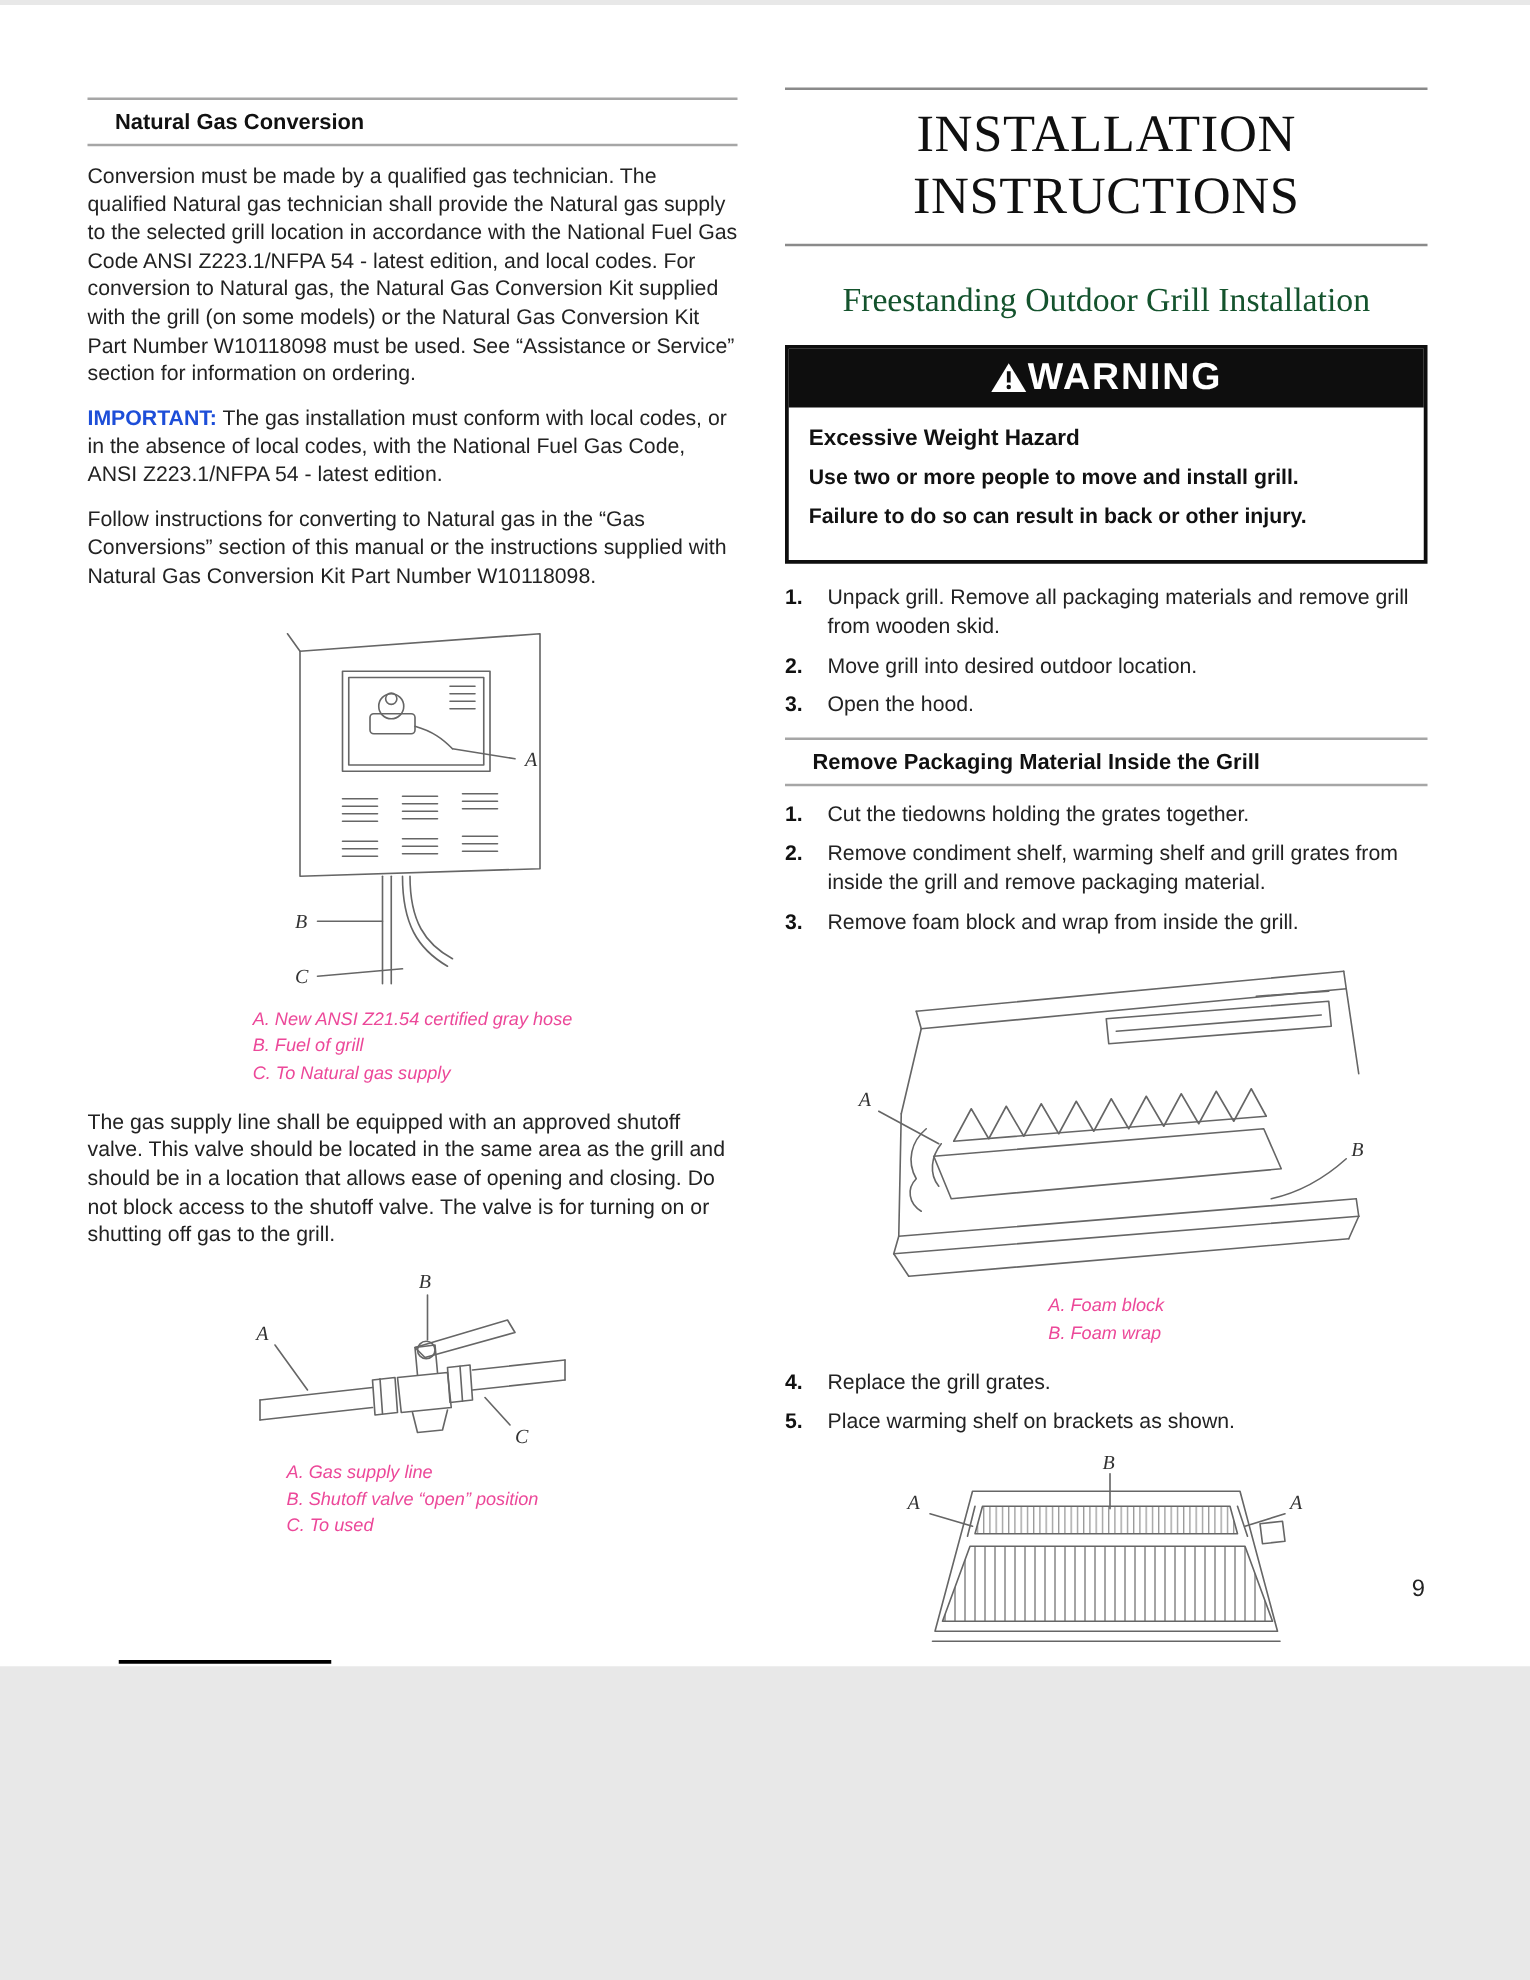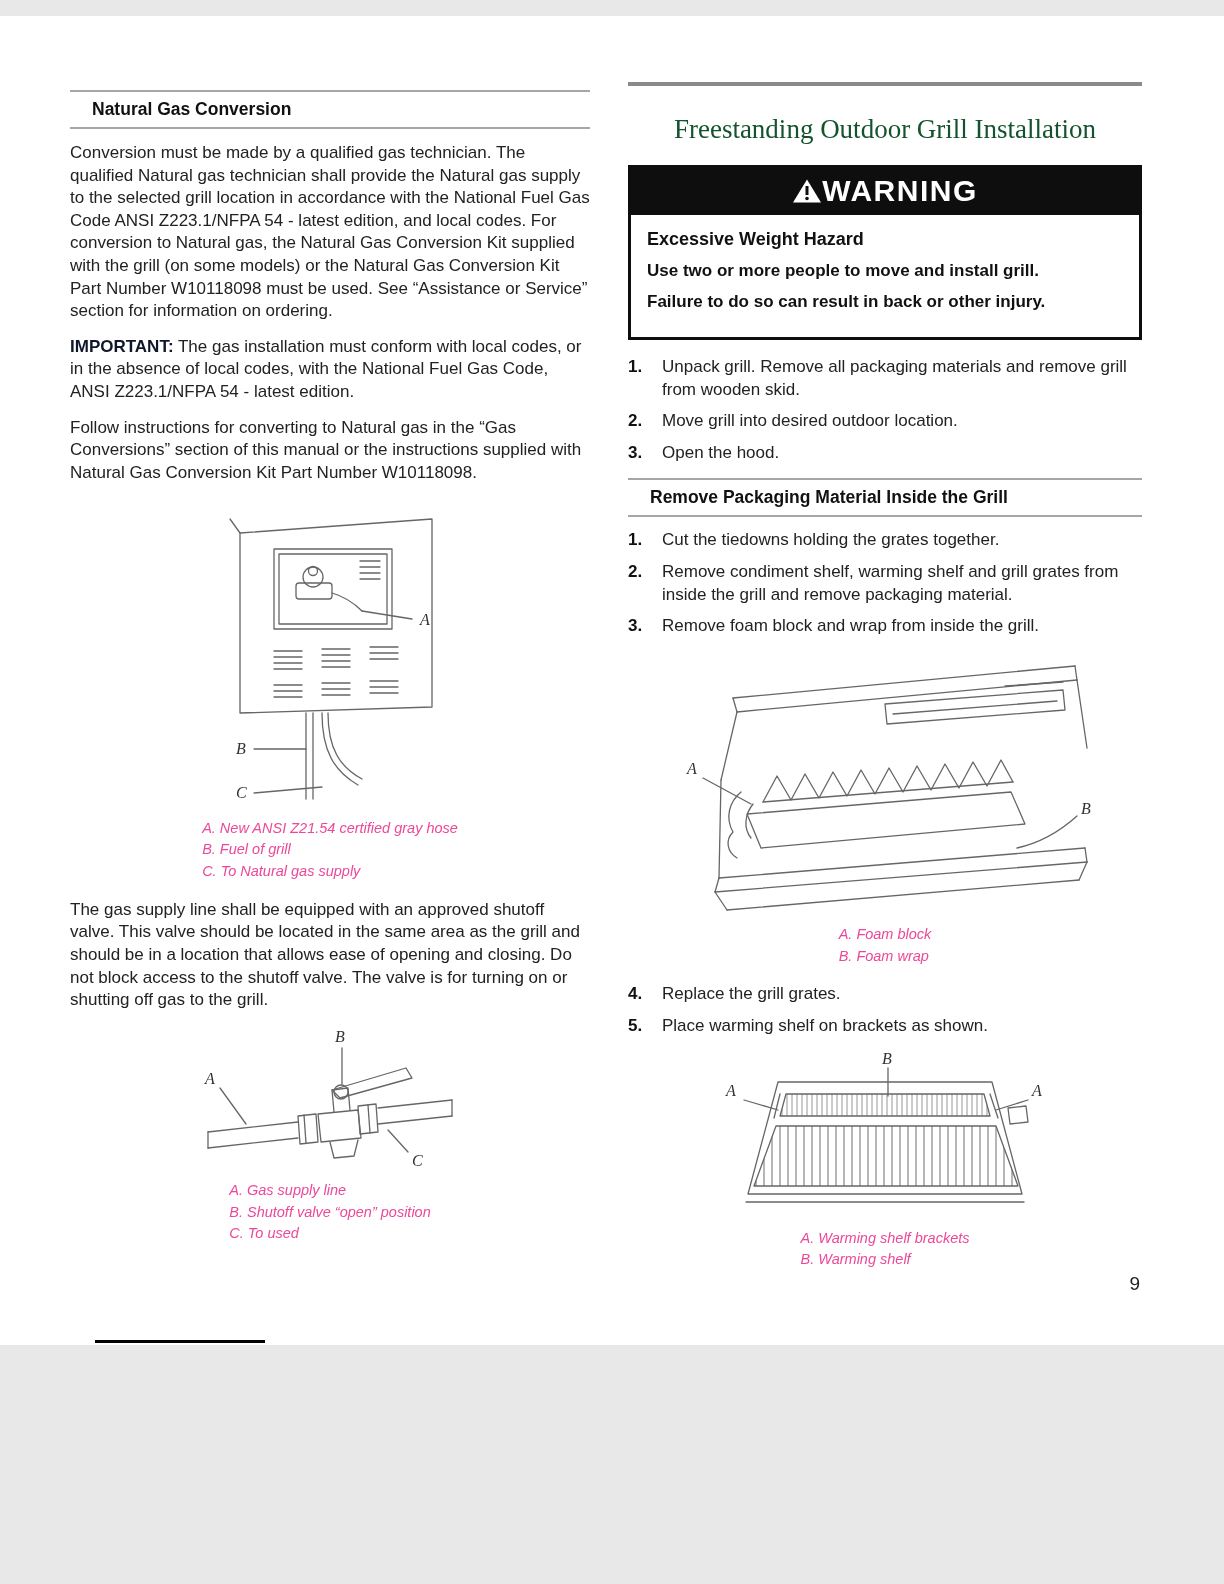--- a/index.html
+++ b/index.html
@@ -1,31 +1,31 @@
 <!DOCTYPE html>
 <html lang="en"><head>
 <meta charset="utf-8">
 <style>
   * { margin:0; padding:0; box-sizing:border-box; }
   html,body { background:#e8e8e8; }
   body { font-family:"Liberation Sans", sans-serif; }
   .sheet {
     position:relative; width:1224px; height:1329px; background:#ffffff;
-    margin:16px auto; overflow:hidden; color:#222;
+    margin:4px auto; overflow:hidden; color:#222;
   }
   .col-left  { position:absolute; left:70px;  top:74px; width:520px; }
   .col-right { position:absolute; left:628px; top:66px; width:514px; }
 
   .rule      { height:2px; background:#a6a6a6; }
   .rule-dark { height:2px; background:#8a8a8a; }
 
   .sec-head { font-size:17.5px; font-weight:bold; color:#111; padding:7px 0 7px 22px; }
 
   p.body { font-size:17px; line-height:1.33; margin:13px 0; color:#222; }
-  p.body b { color:#0f172a; }
+  p.body b { color:#1d4ed8; }
 
   .big-title { font-family:"Liberation Serif", serif; font-size:42px; line-height:1.16;
                text-align:center; letter-spacing:0.5px; color:#101010; margin:12px 0 14px; }
   .subtitle  { font-family:"Liberation Serif", serif; font-size:27px; text-align:center;
                color:#14532d; margin:28px 0 20px; }
 
   .warning-box  { border:3px solid #0e0e0e; background:#fff; }
   .warning-head { background:#0e0e0e; color:#fff; display:flex; align-items:center;
                   justify-content:center; padding:6px 0 7px;
                   font-size:30px; font-weight:bold; letter-spacing:1.5px; }
@@ -130,20 +130,24 @@
     <div class="caption">
       <div>A. Gas supply line</div>
       <div>B. Shutoff valve “open” position</div>
       <div>C. To used</div>
     </div>
   </div>
 
   <div class="col-right">
 
     <div class="rule-dark"></div>
+    <div class="big-title">
+      <div>INSTALLATION</div>
+      <div>INSTRUCTIONS</div>
+    </div>
     <div class="rule-dark"></div>
 
     <div class="subtitle">Freestanding Outdoor Grill Installation</div>
 
     <div class="warning-box">
       <div class="warning-head">
         <svg width="30" height="26" viewBox="0 0 30 26">
           <path d="M15,1.5 L29,24.5 H1 Z" style="fill:#ffffff"></path>
           <rect x="13.5" y="8" width="3" height="9" style="fill:#0e0e0e"></rect>
           <circle cx="15" cy="20.5" r="1.8" style="fill:#0e0e0e"></circle>

